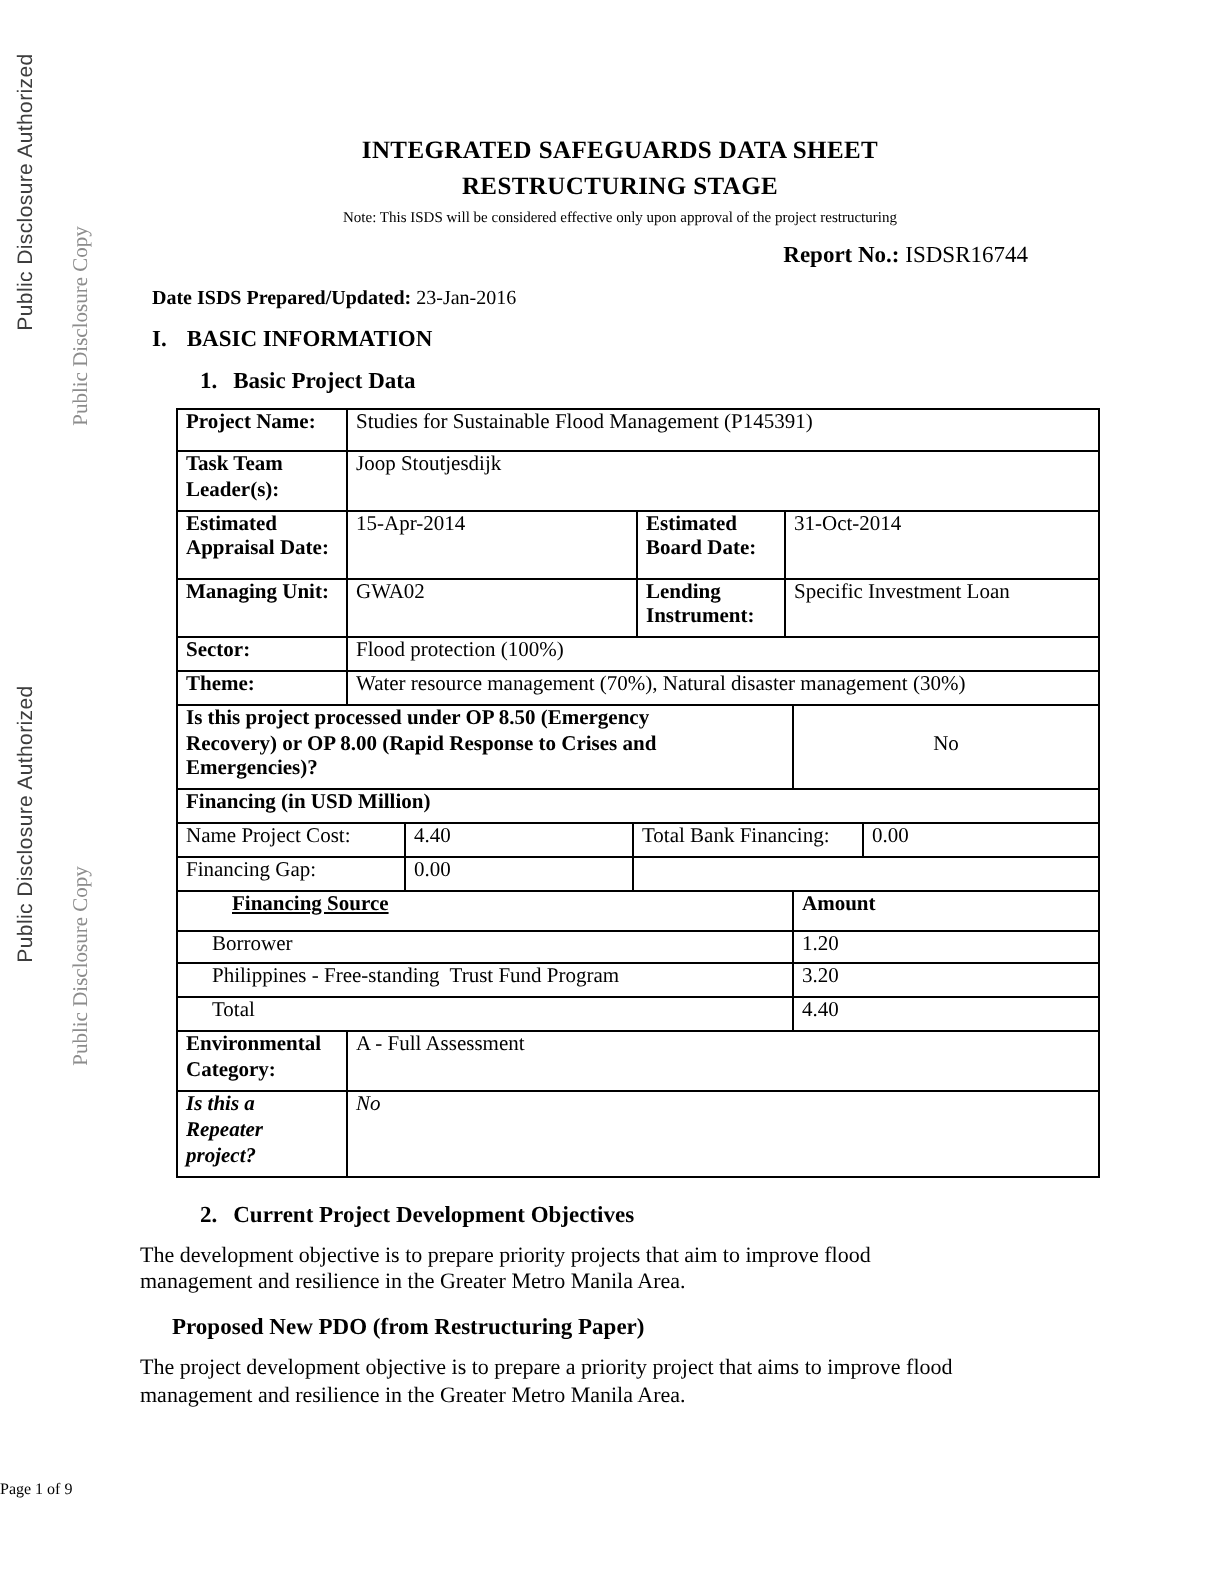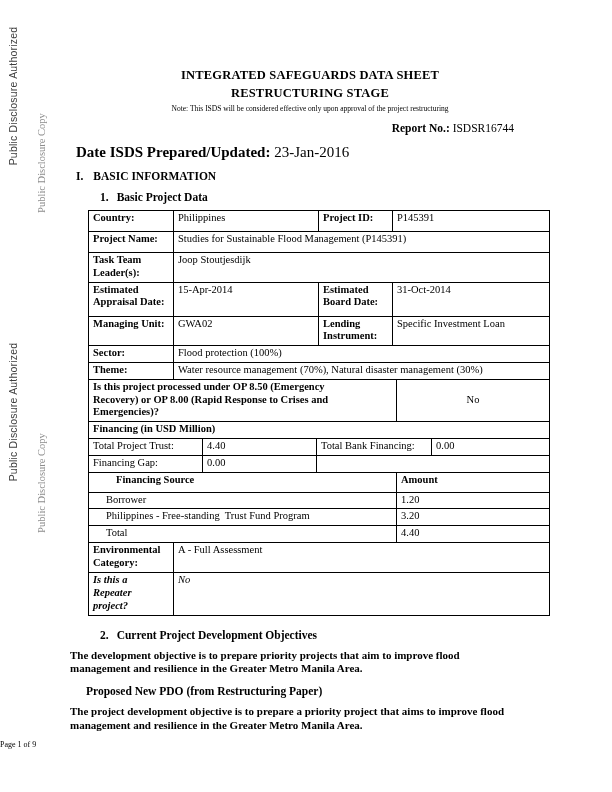--- a/index.html
+++ b/index.html
@@ -16,45 +16,45 @@
   .pos-auth1 { left:13px; top:96px; }
   .pos-copy1 { left:41px; top:163px; }
   .pos-auth2 { left:13px; top:412px; }
   .pos-copy2 { left:41px; top:483px; }
 
   .content { position:absolute; left:70px; top:0; width:480px; }
   .title  { margin-top:68px; text-align:center; font-weight:bold; font-size:12.5px; letter-spacing:.2px; }
   .title + .title { margin-top:3px; }
   .note   { margin-top:3px; text-align:center; font-size:7.5px; }
   .report-line { margin-top:9px; text-align:right; padding-right:36px; font-size:11.5px; }
-  .date-line   { margin-top:10px; margin-left:6px; font-size:15px; }
+  .date-line   { margin-top:10px; margin-left:6px; font-size:10px; }
   .b { font-weight:bold; }
   .sec-heading { margin-top:9px; margin-left:6px; font-size:11.5px; font-weight:bold; display:flex; gap:10px; }
   .sub-heading { margin-left:30px; font-size:11.5px; font-weight:bold; display:flex; gap:8px; }
   .sub1 { margin-top:9px; }
   .sub2 { margin-top:13px; }
 
   .itable { margin-top:7px; margin-left:18px; width:462px; box-sizing:border-box;
     border:1px solid #000; font-size:10.5px; line-height:1.22; }
   .trow  { display:flex; border-bottom:1px solid #000; }
   .trow:last-child { border-bottom:none;font-style:italic; }
   .tcell { box-sizing:border-box; flex:none; border-right:1px solid #000;
     padding:1px 4px 2px 4px; white-space:pre-wrap; overflow:hidden; }
   .tcell:last-child { border-right:none; }
   .center { text-align:left; }
   .vc { display:flex; align-items:center; justify-content:center; }
-  .ind27 { padding-left:27px; }
+  .ind27 { padding-left:27px;text-decoration:underline; }
   .ind17 { padding-left:17px; }
   .w85{width:85px}.w145{width:145px}.w74{width:74px}.w156{width:156px}
   .w375{width:375px}.w308{width:308px}.w152{width:152px}
   .w114{width:114px}.w115{width:115px}.w117{width:117px}.w232{width:232px}.w460{width:460px}
   .mh20{min-height:20px}.mh27{min-height:27px}.mh33{min-height:33px}
   .mh41{min-height:41px}.mh19{min-height:19px}.mh29{min-height:29px}.mh42{min-height:42px}
 
-  .para { margin-top:8px; font-size:11px; line-height:1.2; white-space:pre-line;font-weight:bold; }
+  .para { margin-top:8px; font-size:11px; line-height:1.2; white-space:pre-line; }
   .pdo-head { margin-top:10px; margin-left:16px; font-size:11.5px; font-weight:bold; }
   .footer { position:absolute; left:0; top:740px; width:612px; font-size:8px; }
 </style>
 </head>
 <body>
 
 <div class="page">
 
   <div class="vtext v-auth pos-auth1">Public Disclosure Authorized</div>
   <div class="vtext v-copy pos-copy1">Public Disclosure Copy</div>
@@ -82,26 +82,20 @@
       <span>BASIC INFORMATION</span>
     </div>
 
     <div class="sub-heading sub1">
       <span>1.</span>
       <span>Basic Project Data</span>
     </div>
 
     <div class="itable">
 
-      <div class="trow mh20">
-        <div class="tcell w85 b">Country:</div>
-        <div class="tcell w145">Philippines</div>
-        <div class="tcell w74 b">Project ID:</div>
-        <div class="tcell w156">P145391</div>
-      </div>
 
       <div class="trow mh20">
         <div class="tcell w85 b">Project Name:</div>
         <div class="tcell w375">Studies for Sustainable Flood Management (P145391)</div>
       </div>
 
       <div class="trow mh27">
         <div class="tcell w85 b">Task Team
 Leader(s):</div>
         <div class="tcell w375">Joop Stoutjesdijk</div>
@@ -139,21 +133,21 @@
 Recovery) or OP 8.00 (Rapid Response to Crises and
 Emergencies)?</div>
         <div class="tcell w152 vc">No</div>
       </div>
 
       <div class="trow">
         <div class="tcell w460 b">Financing (in USD Million)</div>
       </div>
 
       <div class="trow">
-        <div class="tcell w114">Total Project Trust:</div>
+        <div class="tcell w114">Name Project Cost:</div>
         <div class="tcell w114 center">4.40</div>
         <div class="tcell w115">Total Bank Financing:</div>
         <div class="tcell w117 center">0.00</div>
       </div>
 
       <div class="trow">
         <div class="tcell w114">Financing Gap:</div>
         <div class="tcell w114 center">0.00</div>
         <div class="tcell w232"></div>
       </div>

